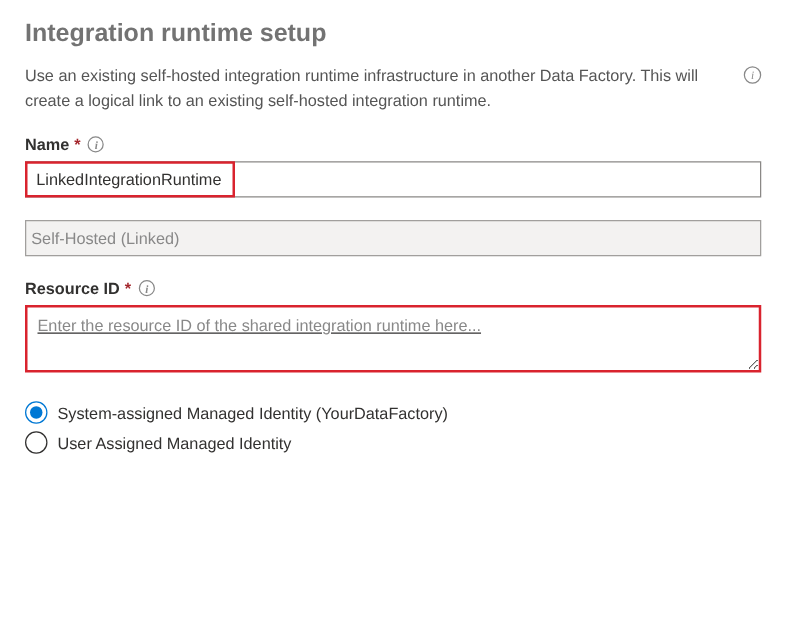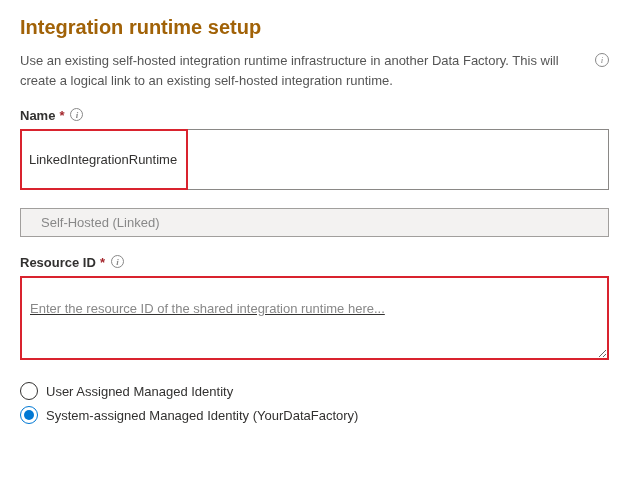--- a/index.html
+++ b/index.html
@@ -6,21 +6,21 @@
     body {
       font-family: "Segoe UI", -apple-system, sans-serif;
       background: #ffffff;
       padding: 16px 20px;
       width: 629px;
       color: #323130;
     }
     .title {
       font-size: 20px;
       font-weight: 600;
-      color: #a16207;
+      color: #737373;
       margin-bottom: 12px;
     }
     .subtitle-row {
       display: flex;
       align-items: flex-start;
       gap: 24px;
       margin-bottom: 18px;
     }
     .subtitle {
       font-size: 13px;
@@ -43,36 +43,37 @@
       flex-shrink: 0;
       margin-top: 2px;
     }
     .field-group { margin-bottom: 18px; }
     .field-label {
       font-size: 13px;
       font-weight: 600;
       color: #323130;
       margin-bottom: 6px;
       display: flex;
+      align-items: center;
       gap: 4px;
     }
     .required { color: #a4262c; }
     .label-info {
       width: 13px; height: 13px;
       border: 1px solid #888;
       border-radius: 50%;
       display: inline-flex; align-items: center; justify-content: center;
       font-size: 9px; color: #888; font-style: italic; font-family: Georgia, serif;
       margin-left: 2px;
     }
     .text-input, .textarea-input {
       width: 100%;
       border: 1px solid #8a8886;
       font-size: 13px;
-      padding: 22px 8px;
+      padding: 6px 8px;
       font-family: inherit;
       color: #323130;
       background: #fff;
     }
     .textarea-input {
       resize: both;
       min-height: 44px;
       line-height: 1.4;
     }
     .textarea-input::placeholder, .text-input::placeholder {
@@ -86,21 +87,21 @@
       width: 168px;
       height: 100%;
       border: 2px solid #d9232e;
       pointer-events: none;
     }
     .readonly-input {
       width: 100%;
       border: 1px solid #a19f9d;
       background: #f3f2f1;
       font-size: 13px;
-      padding: 6px 20px;
+      padding: 6px 4px;
       color: #888;
     }
     .radio-row {
       display: flex;
       align-items: center;
       gap: 8px;
       margin: 6px 0;
       font-size: 13px;
     }
     .radio {
@@ -153,20 +154,20 @@
   <div class="field-label">
     <span>Resource ID</span>
     <span class="required">*</span>
     <span class="label-info">i</span>
   </div>
   <textarea class="textarea-input highlight-red" style="min-height: 54px; text-decoration: underline;" placeholder="Enter the resource ID of the shared integration runtime here..."></textarea>
 </div>
 
 <div class="field-group" style="margin-bottom:4px;">
   <div class="radio-row">
+    <span class="radio selected"></span>
+    <span>System-assigned Managed Identity (YourDataFactory)</span>
+  </div>
+  <div class="radio-row">
     <span class="radio"></span>
     <span>User Assigned Managed Identity</span>
-  </div>
-  <div class="radio-row">
-    <span class="radio selected"></span>
-    <span>System-assigned Managed Identity (YourDataFactory)</span>
   </div>
 </div>
 
 </body></html>

